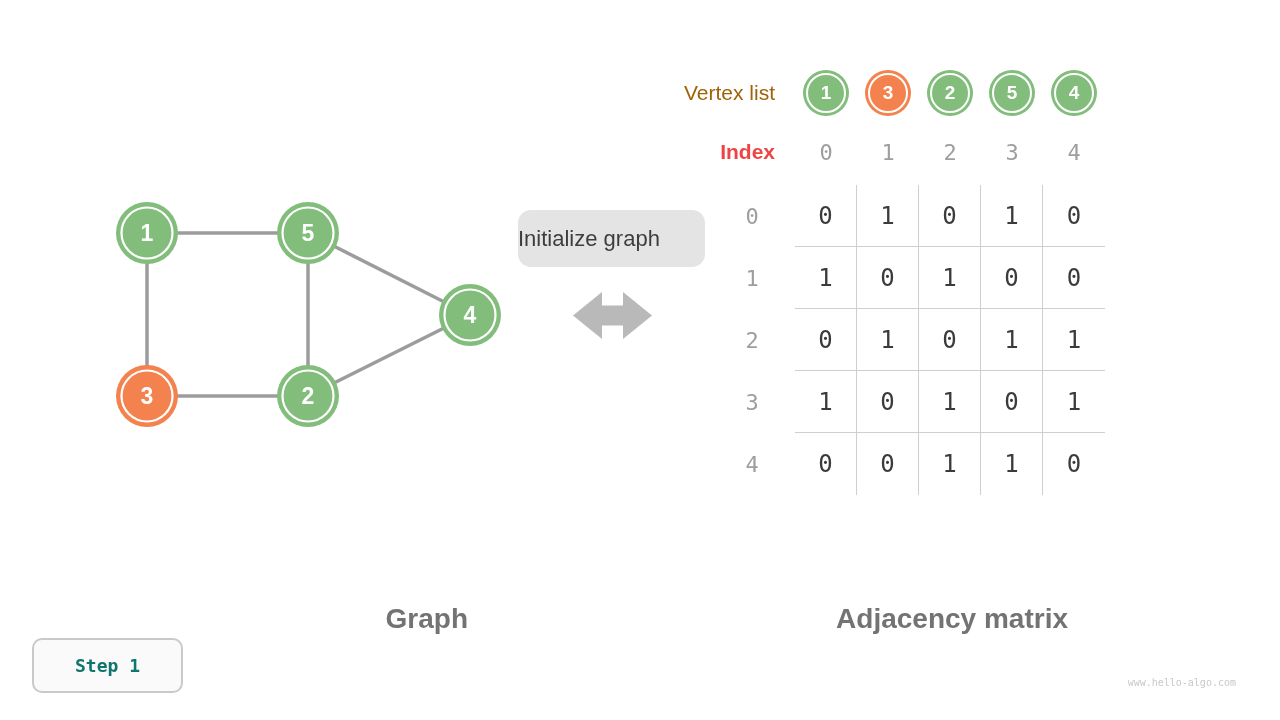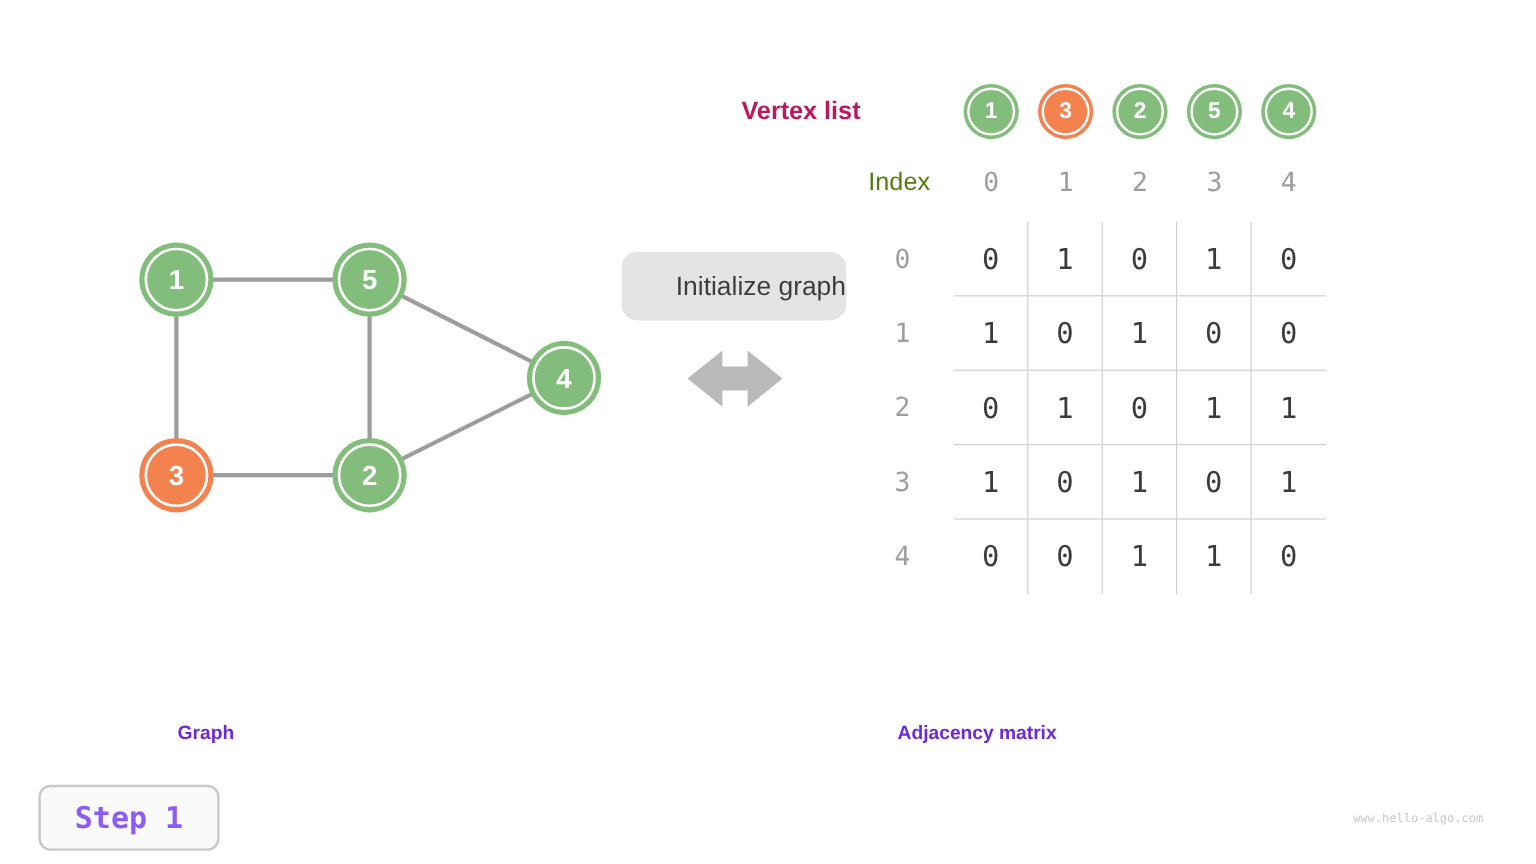--- a/index.html
+++ b/index.html
@@ -5,45 +5,45 @@
   html,body{margin:0;padding:0;background:#ffffff;}
   .canvas{
     position:relative;width:1280px;height:720px;background:#ffffff;
     overflow:hidden;font-family:"Liberation Sans",sans-serif;
   }
   
   .graph-svg{position:absolute;left:0;top:0;width:560px;height:470px;pointer-events:none;}
   
   .action-pill{
     position:absolute;left:518px;top:210px;width:187px;height:57px;
-    background:#E4E4E4;border-radius:13px;display:flex;align-items:center;justify-content:flex-end;
+    background:#E4E4E4;border-radius:13px;display:flex;align-items:center;justify-content:flex-start;
     font-size:22px;color:#3D3D3D;
   }
   .arrow-svg{position:absolute;left:573px;top:288px;width:79px;height:55px;}
   
   .vlist-label{
-    position:absolute;left:560px;top:81px;width:215px;text-align:center;
-    font-weight:bold;font-size:21px;color:#be185d;
+    position:absolute;left:560px;top:81px;width:215px;text-align:right;
+    font-weight:normal;font-size:21px;color:#a16207;
   }
   .vlist{
     position:absolute;left:795px;top:70px;display:grid;
     grid-template-columns:repeat(5,62px);height:46px;
   }
   .vcell{display:flex;align-items:center;justify-content:center;}
   .vcircle{
     width:46px;height:46px;border-radius:50%;position:relative;
     display:flex;align-items:center;justify-content:center;
     color:#fff;font-weight:bold;font-size:19px;
   }
   .vcircle::after{
     content:"";position:absolute;inset:3px;border:2px solid #ffffff;border-radius:50%;
   }
   .index-label{
     position:absolute;left:560px;top:140px;width:215px;text-align:right;
-    font-weight:normal;font-size:21px;color:#4d7c0f;
+    font-weight:bold;font-size:21px;color:#ef4444;
   }
   .index-row{
     position:absolute;left:795px;top:137px;display:grid;
     grid-template-columns:repeat(5,62px);height:30px;
     font-family:"DejaVu Sans Mono",monospace;font-size:22px;color:#9E9E9E;
   }
   .index-row div{display:flex;align-items:center;justify-content:center;}
   .row-labels{
     position:absolute;left:727px;top:185px;width:50px;display:grid;
     grid-template-rows:repeat(5,62px);
@@ -56,31 +56,31 @@
     font-family:"DejaVu Sans Mono",monospace;font-size:24px;color:#3B3B3B;
   }
   .matrix > div{
     box-sizing:border-box;display:flex;align-items:center;justify-content:center;
     border-right:1px solid #CFCFCF;border-bottom:1px solid #CFCFCF;
   }
   .matrix > div:nth-child(5n){border-right:none;}
   .matrix > div:nth-child(n+21){border-bottom:none;}
   
   .caption{
-    position:absolute;top:603px;width:320px;text-align:left;
-    font-weight:bold;font-size:16px;color:#6d28d9;
+    position:absolute;top:603px;width:320px;text-align:right;
+    font-weight:bold;font-size:28px;color:#737373;
   }
   .caption-left{left:148px;}
   .caption-right{left:748px;}
   
   .step-button{
     position:absolute;left:32px;top:638px;width:151px;height:55px;box-sizing:border-box;
     border:2px solid #C9C9C9;border-radius:10px;background:#FAFAFA;
     display:flex;align-items:center;justify-content:center;
-    font-family:"DejaVu Sans Mono",monospace;font-weight:bold;font-size:25px;color:#8b5cf6;margin-top:16px;
+    font-family:"DejaVu Sans Mono",monospace;font-weight:bold;font-size:18px;color:#0f766e;
   }
   
   .watermark{
     position:absolute;right:44px;top:677px;
     font-family:"DejaVu Sans Mono",monospace;font-size:10px;color:#C9C9C9;
   }
 </style>
 </head>
 <body>
 

